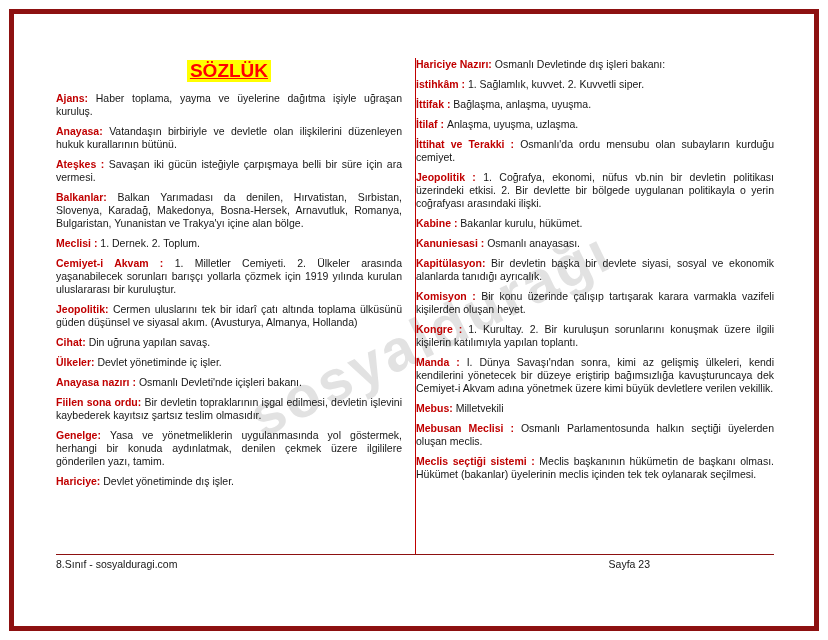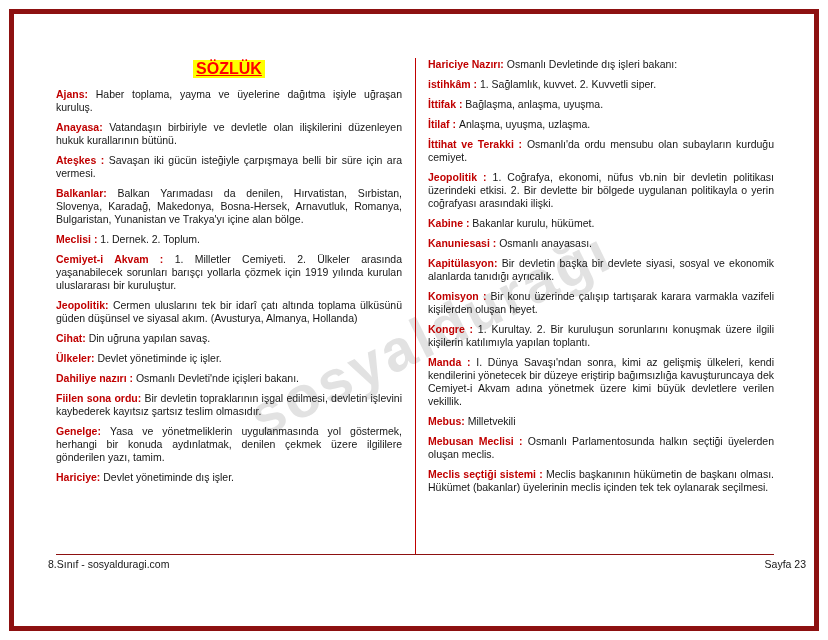--- a/index.html
+++ b/index.html
@@ -35,28 +35,28 @@
   }
   .content {
     position: absolute;
     left: 56px; top: 58px;
     width: 718px; height: 496px;
     display: flex;
     z-index: 2;
   }
   .col { width: 50%; }
   .col.left  { padding-right: 13px; }
-  .col.right { padding-left: 12px; border-left: 1px solid var(--accent, #c00000); }
+  .col.right { border-left: 1px solid var(--accent, #c00000); }
   .title-row { text-align: center; margin: 2px 0 10px 0; }
   .doc-title {
     display: inline-block;
     background: var(--highlight, #ffff00);
     color: var(--title-color, #ff0000);
     font-weight: bold;
-    font-size: 16px;
+    font-size: 19px;
     text-decoration: underline;
     padding: 0 3px;
   }
   .entry {
     margin: 0 0 7px 0;
     font-size: 10.5px;
     line-height: 13px;
     text-align: justify;
     color: #161616;
   }
@@ -66,22 +66,22 @@
   }
   .footer-line {
     position: absolute;
     left: 56px; top: 554px;
     width: 718px; height: 0;
     border-top: 1.5px solid var(--border-color, #8d1111);
     z-index: 2;
   }
   .footer {
     position: absolute;
-    left: 48px; top: 558px;
-    width: 758px;
+    left: 56px; top: 558px;
+    width: 594px;
     display: flex;
     justify-content: space-between;
     font-size: 10.5px;
     color: #161616;
     z-index: 2;
     align-items: center;
   }
 </style>
 </head>
 <body>
@@ -98,21 +98,21 @@
     <div id="left-entries">
         <p class="entry"><span class="term">Ajans: </span><span>Haber toplama, yayma ve üyelerine dağıtma işiyle uğraşan kuruluş.</span></p>
         <p class="entry"><span class="term">Anayasa: </span><span>Vatandaşın birbiriyle ve devletle olan ilişkilerini düzenleyen hukuk kurallarının bütünü.</span></p>
         <p class="entry"><span class="term">Ateşkes : </span><span>Savaşan iki gücün isteğiyle çarpışmaya belli bir süre için ara vermesi.</span></p>
         <p class="entry"><span class="term">Balkanlar: </span><span>Balkan Yarımadası da denilen, Hırvatistan, Sırbistan, Slovenya, Karadağ, Makedonya, Bosna-Hersek, Arnavutluk, Romanya, Bulgaristan, Yunanistan ve Trakya'yı içine alan bölge.</span></p>
         <p class="entry"><span class="term">Meclisi : </span><span>1. Dernek. 2. Toplum.</span></p>
         <p class="entry"><span class="term">Cemiyet-i Akvam : </span><span>1. Milletler Cemiyeti. 2. Ülkeler arasında yaşanabilecek sorunları barışçı yollarla çözmek için 1919 yılında kurulan uluslararası bir kuruluştur.</span></p>
         <p class="entry"><span class="term">Jeopolitik: </span><span>Cermen uluslarını tek bir idarî çatı altında toplama ülküsünü güden düşünsel ve siyasal akım. (Avusturya, Almanya, Hollanda)</span></p>
         <p class="entry"><span class="term">Cihat: </span><span>Din uğruna yapılan savaş.</span></p>
         <p class="entry"><span class="term">Ülkeler: </span><span>Devlet yönetiminde iç işler.</span></p>
-        <p class="entry"><span class="term">Dahiliye nazırı : </span><span>Osmanlı Devleti'nde içişleri bakanı.</span></p>
+        <p class="entry"><span class="term">Anayasa nazırı : </span><span>Osmanlı Devleti'nde içişleri bakanı.</span></p>
         <p class="entry"><span class="term">Fiilen sona ordu: </span><span>Bir devletin topraklarının işgal edilmesi, devletin işlevini kaybederek kayıtsız şartsız teslim olmasıdır.</span></p>
         <p class="entry"><span class="term">Genelge: </span><span>Yasa ve yönetmeliklerin uygulanmasında yol göstermek, herhangi bir konuda aydınlatmak, denilen çekmek üzere ilgililere gönderilen yazı, tamim.</span></p>
         <p class="entry"><span class="term">Hariciye: </span><span>Devlet yönetiminde dış işler.</span></p>
       </div>
   </div>
   <div class="col right">
     <div id="right-entries">
         <p class="entry"><span class="term">Hariciye Nazırı: </span><span>Osmanlı Devletinde dış işleri bakanı:</span></p>
         <p class="entry"><span class="term">istihkâm : </span><span>1. Sağlamlık, kuvvet. 2. Kuvvetli siper.</span></p>
         <p class="entry"><span class="term">İttifak : </span><span>Bağlaşma, anlaşma, uyuşma.</span></p>

